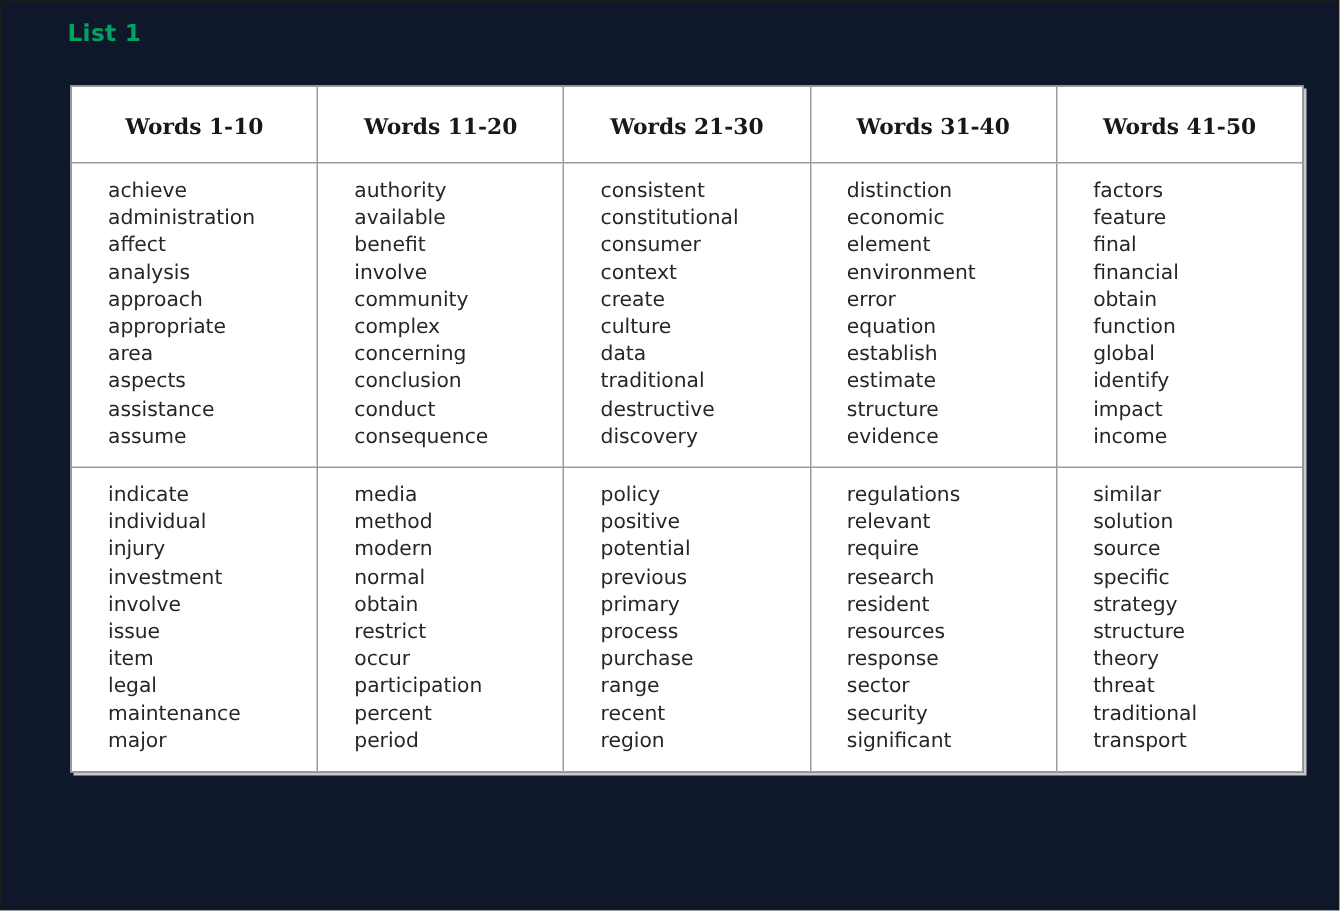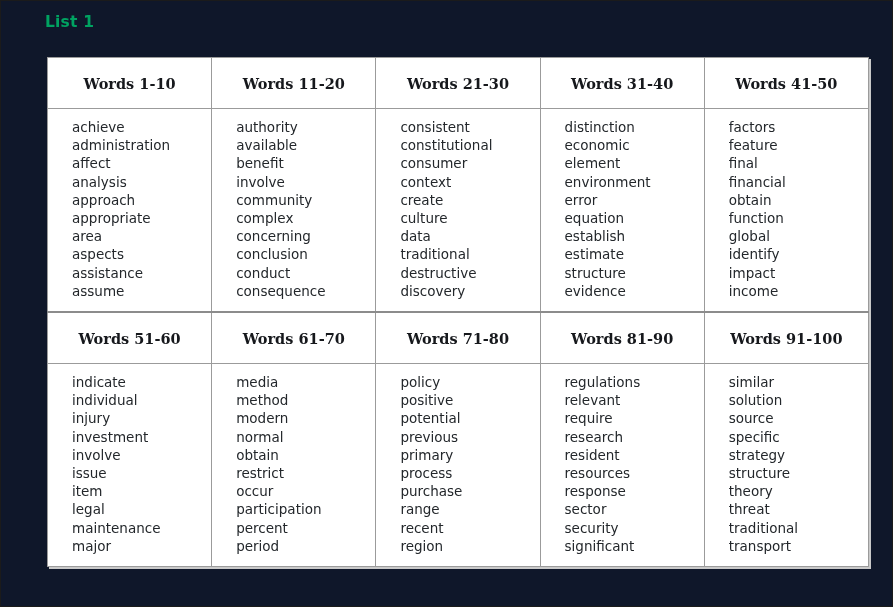--- a/index.html
+++ b/index.html
@@ -192,37 +192,20 @@
                 <li>obtain</li>
                 <li>function</li>
                 <li>global</li>
                 <li>identify</li>
                 <li>impact</li>
                 <li>income</li>
               </ul>
           </td>
         </tr>
 
-        <tr class="header-row second-block">
-          <td>
-            <span class="header-label">Words 51-60</span>
-          </td>
-          <td>
-            <span class="header-label">Words 61-70</span>
-          </td>
-          <td>
-            <span class="header-label">Words 71-80</span>
-          </td>
-          <td>
-            <span class="header-label">Words 81-90</span>
-          </td>
-          <td>
-            <span class="header-label">Words 91-100</span>
-          </td>
-        </tr>
 
         <tr class="body-row">
           <td>
             <ul class="word-list">
                 <li>indicate</li>
                 <li>individual</li>
                 <li>injury</li>
                 <li>investment</li>
                 <li>involve</li>
                 <li>issue</li>

